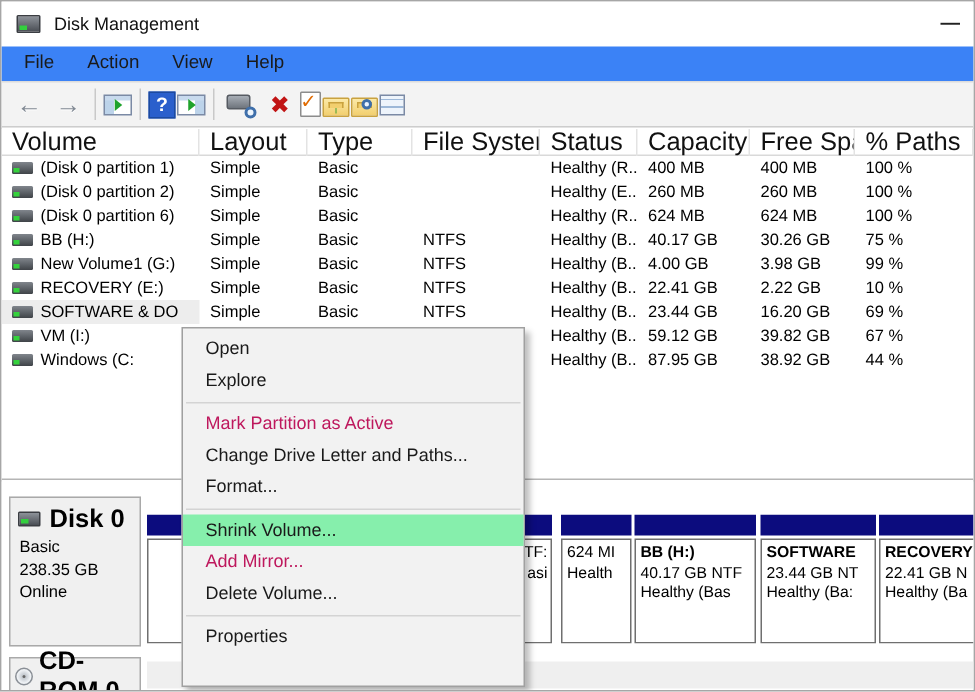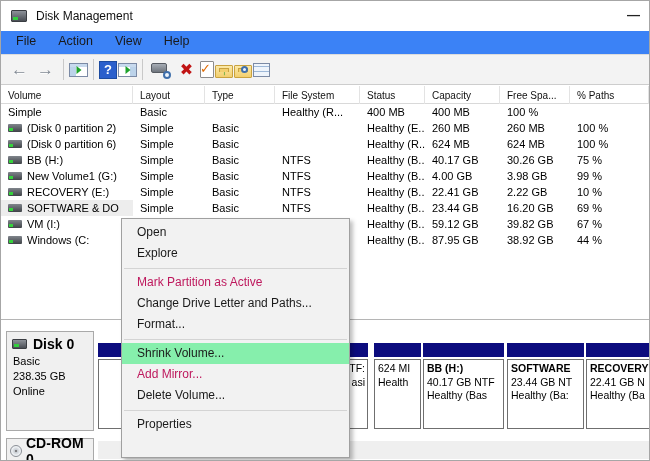--- a/index.html
+++ b/index.html
@@ -36,36 +36,36 @@
   .k-doc-check { width:14px; height:17px; background:#fff; border:1px solid #8c8c8c; border-radius:1px; }
   .k-doc-check .glyph { position:absolute; right:2px; bottom:1px; color:#e06a00; font-size:13px; font-weight:bold; }
   .k-folder-up, .k-folder-search { width:18px; height:13px; background:linear-gradient(#fbe9a8,#f2cf6e); border:1px solid #c9a23f; border-radius:1px; margin-top:3px; }
   .k-folder-up::before, .k-folder-search::before { content:""; position:absolute; top:2px; left:3px; width:8px; height:3px; background:#f2cf6e; border:1px solid #c9a23f; border-bottom:none; }
   .k-folder-up .glyph { color:#15941f; font-weight:bold; font-size:12px; line-height:10px; }
   .k-folder-search .lens { position:absolute; right:3px; bottom:4px; width:7px; height:7px; border:2px solid #3f6faa; border-radius:50%; background:#eaf3ff; }
   .k-list { width:17px; height:14px; border:1px solid #7b8aa5; background:repeating-linear-gradient(#eef4fb 0 2px,#9db8d8 2px 3px,#eef4fb 3px 5px); }
   
   .grid8 { display:grid; grid-template-columns:132px 72px 70px 85px 65px 75px 70px 1fr; }
   .lheader { position:absolute; left:0; top:85px; width:100%; height:18px; background:#fff; border-bottom:1px solid #d9d9d9; }
-  .hcell { font-size:10px; color:#111; padding-left:7px; border-right:1px solid #e3e3e3; display:flex; align-items:center; height:18px; white-space:nowrap; overflow:hidden; }
+  .hcell { font-size:17px; color:#111; padding-left:7px; border-right:1px solid #e3e3e3; display:flex; align-items:center; height:18px; white-space:nowrap; overflow:hidden; }
   
   .lbody { position:absolute; left:0; top:103px; width:100%; height:216px; background:#fff; border-bottom:1px solid #b5b5b5; overflow:hidden; }
   .vrow { height:16px; align-items:center; }
   .vcell { font-size:11px; color:#000; padding-left:7px; white-space:nowrap; overflow:hidden; height:16px; line-height:16px; }
   .vcell:first-child { display:flex; align-items:center; }
   .drive-ico { position:relative; flex:0 0 14px; width:14px; height:8px; margin-right:5px; background:linear-gradient(#80858c,#3f4348); border-radius:1px; }
   .drive-ico::after { content:""; position:absolute; left:1px; bottom:1px; width:4px; height:3px; background:#35d23c; }
   .vrow.selected .vcell:first-child { background:#ededed; }
   .vlabel { white-space:nowrap; }
   
   .bottompane { position:absolute; left:0; top:320px; width:100%; height:141px; background:#fff; }
   .disk-label { position:absolute; left:5px; top:10px; width:88px; height:100px; background:#f0f0f0; border:1px solid #a9a9a9; padding:4px 5px; }
   .disk-label .nrow { display:flex; align-items:center; margin-bottom:2px; }
   .disk-label .nrow .app-ico { margin-right:6px; width:15px; height:10px; }
-  .dl-name { font-size:14px; font-weight:bold; color:#000; }
+  .dl-name { font-size:17px; font-weight:bold; color:#000; }
   .dl-line { font-size:11px; color:#000; line-height:15px; padding-left:1px; }
   .cd-label { position:absolute; left:5px; top:117px; width:88px; height:24px; background:#f0f0f0; border:1px solid #a9a9a9; border-bottom:none; padding:4px 3px; display:flex; align-items:center; }
   .cd-ico { position:relative; width:12px; height:12px; border:1px solid #8a8f96; border-radius:50%; background:radial-gradient(circle,#c7ccd2 20%,#eef1f4 60%); margin-right:4px; flex:0 0 12px; }
   .cd-ico::after { content:""; position:absolute; left:4px; top:4px; width:2px; height:2px; background:#666; border-radius:50%; }
   .cd-strip { position:absolute; left:97px; right:0; top:120px; height:18px; background:#efefef; }
   
   .pblocks { position:absolute; left:97px; right:0; top:22px; height:86px; overflow:hidden; }
   .pb { position:absolute; top:0; height:86px; }
   .pb1 { left:0; width:270px; } .pb2 { left:276px; width:47px; }
   .pb3 { left:325px; width:81px; } .pb4 { left:409px; width:77px; }
@@ -145,20 +145,24 @@
       <div class="hcell">Type</div>
       <div class="hcell">File System</div>
       <div class="hcell">Status</div>
       <div class="hcell">Capacity</div>
       <div class="hcell">Free Spa...</div>
       <div class="hcell">% Paths</div>
     </div>
 
   <div class="lbody">
       <div class="vrow grid8">
+        <div class="vcell">
+          <span class="drive-ico"></span>
+          <span class="vlabel">(Disk 0 partition 1)</span>
+        </div>
         <div class="vcell">Simple</div>
         <div class="vcell">Basic</div>
         <div class="vcell"></div>
         <div class="vcell">Healthy (R...</div>
         <div class="vcell">400 MB</div>
         <div class="vcell">400 MB</div>
         <div class="vcell">100 %</div>
       </div>
       <div class="vrow grid8">
         <div class="vcell">

